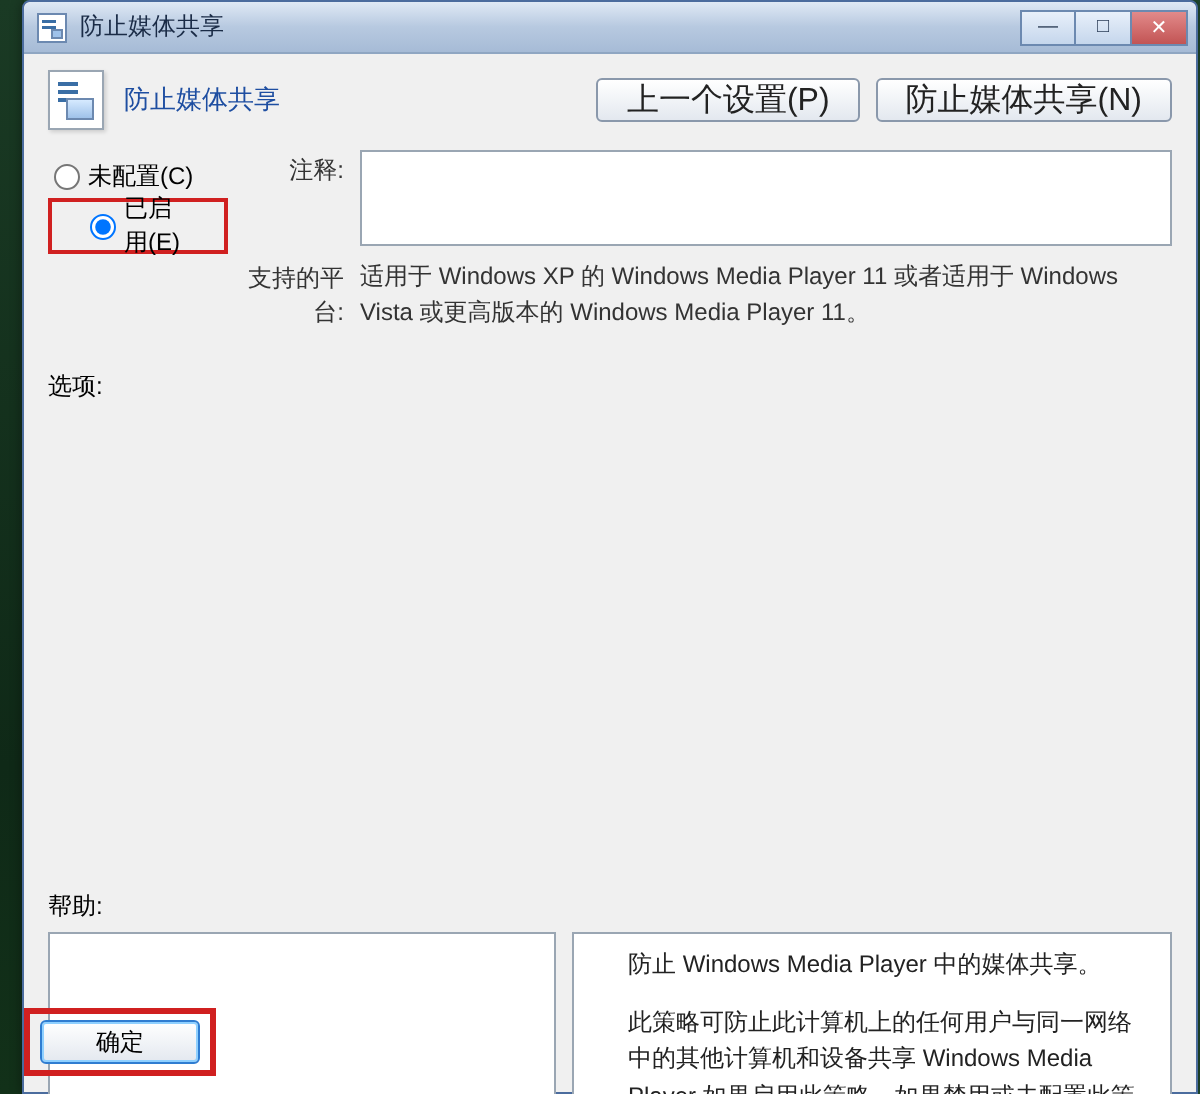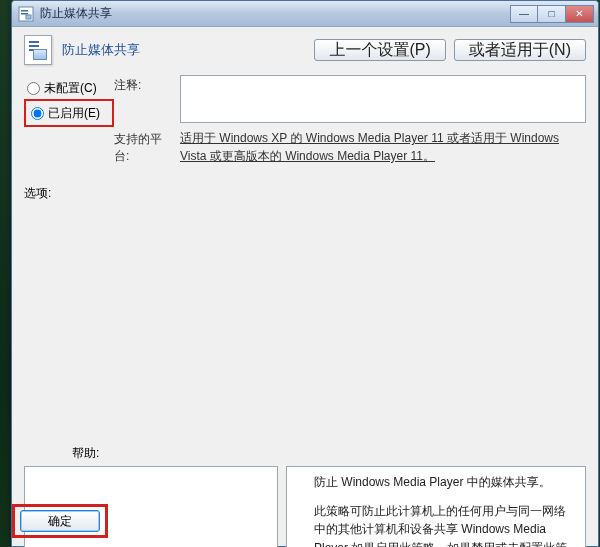--- a/index.html
+++ b/index.html
@@ -122,61 +122,60 @@
     display: flex;
     align-items: center;
     gap: 4px;
     height: 22px;
     padding: 0 3px;
     cursor: pointer;
   }
   .radio-item input { margin: 0; }
   .highlight-red {
     border: 2px solid #d02020;
-    padding: 1px 2px;
+    padding: 1px 16px;
   }
 
   .right-col {
     flex: 1;
   }
   .field-row {
     display: flex;
     gap: 8px;
     margin-bottom: 6px;
   }
   .field-label {
     width: 58px;
-    text-align: left;
+    text-align: right;
     color: #333;
     padding-top: 2px;
   }
   .comment-box {
     flex: 1;
     height: 48px;
     background: #fff;
     border: 1px solid #9aa6b3;
     resize: none;
     font-family: inherit;
     font-size: 12px;
     padding: 2px 4px;
   }
   .platform-text {
     flex: 1;
     color: #333;
     line-height: 1.5;
-    text-decoration: underline;
   }
 
   .labels-row {
     margin-top: 14px;
     display: flex;
     flex-direction: column;
   }
   .labels-row .left { flex: 0 0 260px; }
-  .labels-row .right { flex: 1; margin-left: 48px; }
+  .labels-row .right { flex: 1; }
 
   .panels {
     display: flex;
     gap: 8px;
     margin-top: 4px;
   }
   .options-panel {
     width: 254px;
     height: 276px;
     background: #fff;
@@ -246,21 +245,21 @@
     </div>
   </div>
 
   <div class="client">
 
     <div class="header-row">
       <div class="doc-icon"></div>
       <div class="header-title">防止媒体共享</div>
       <div class="nav-buttons">
         <button class="btn">上一个设置(P)</button>
-        <button class="btn">或者适用于(N)</button>
+        <button class="btn">防止媒体共享(N)</button>
       </div>
     </div>
 
     <div class="config-area">
       <div class="radio-col">
         <label class="radio-item">
           <input type="radio" name="state" style="">
           <span>未配置(C)</span>
         </label>
         <div class="highlight-red">

